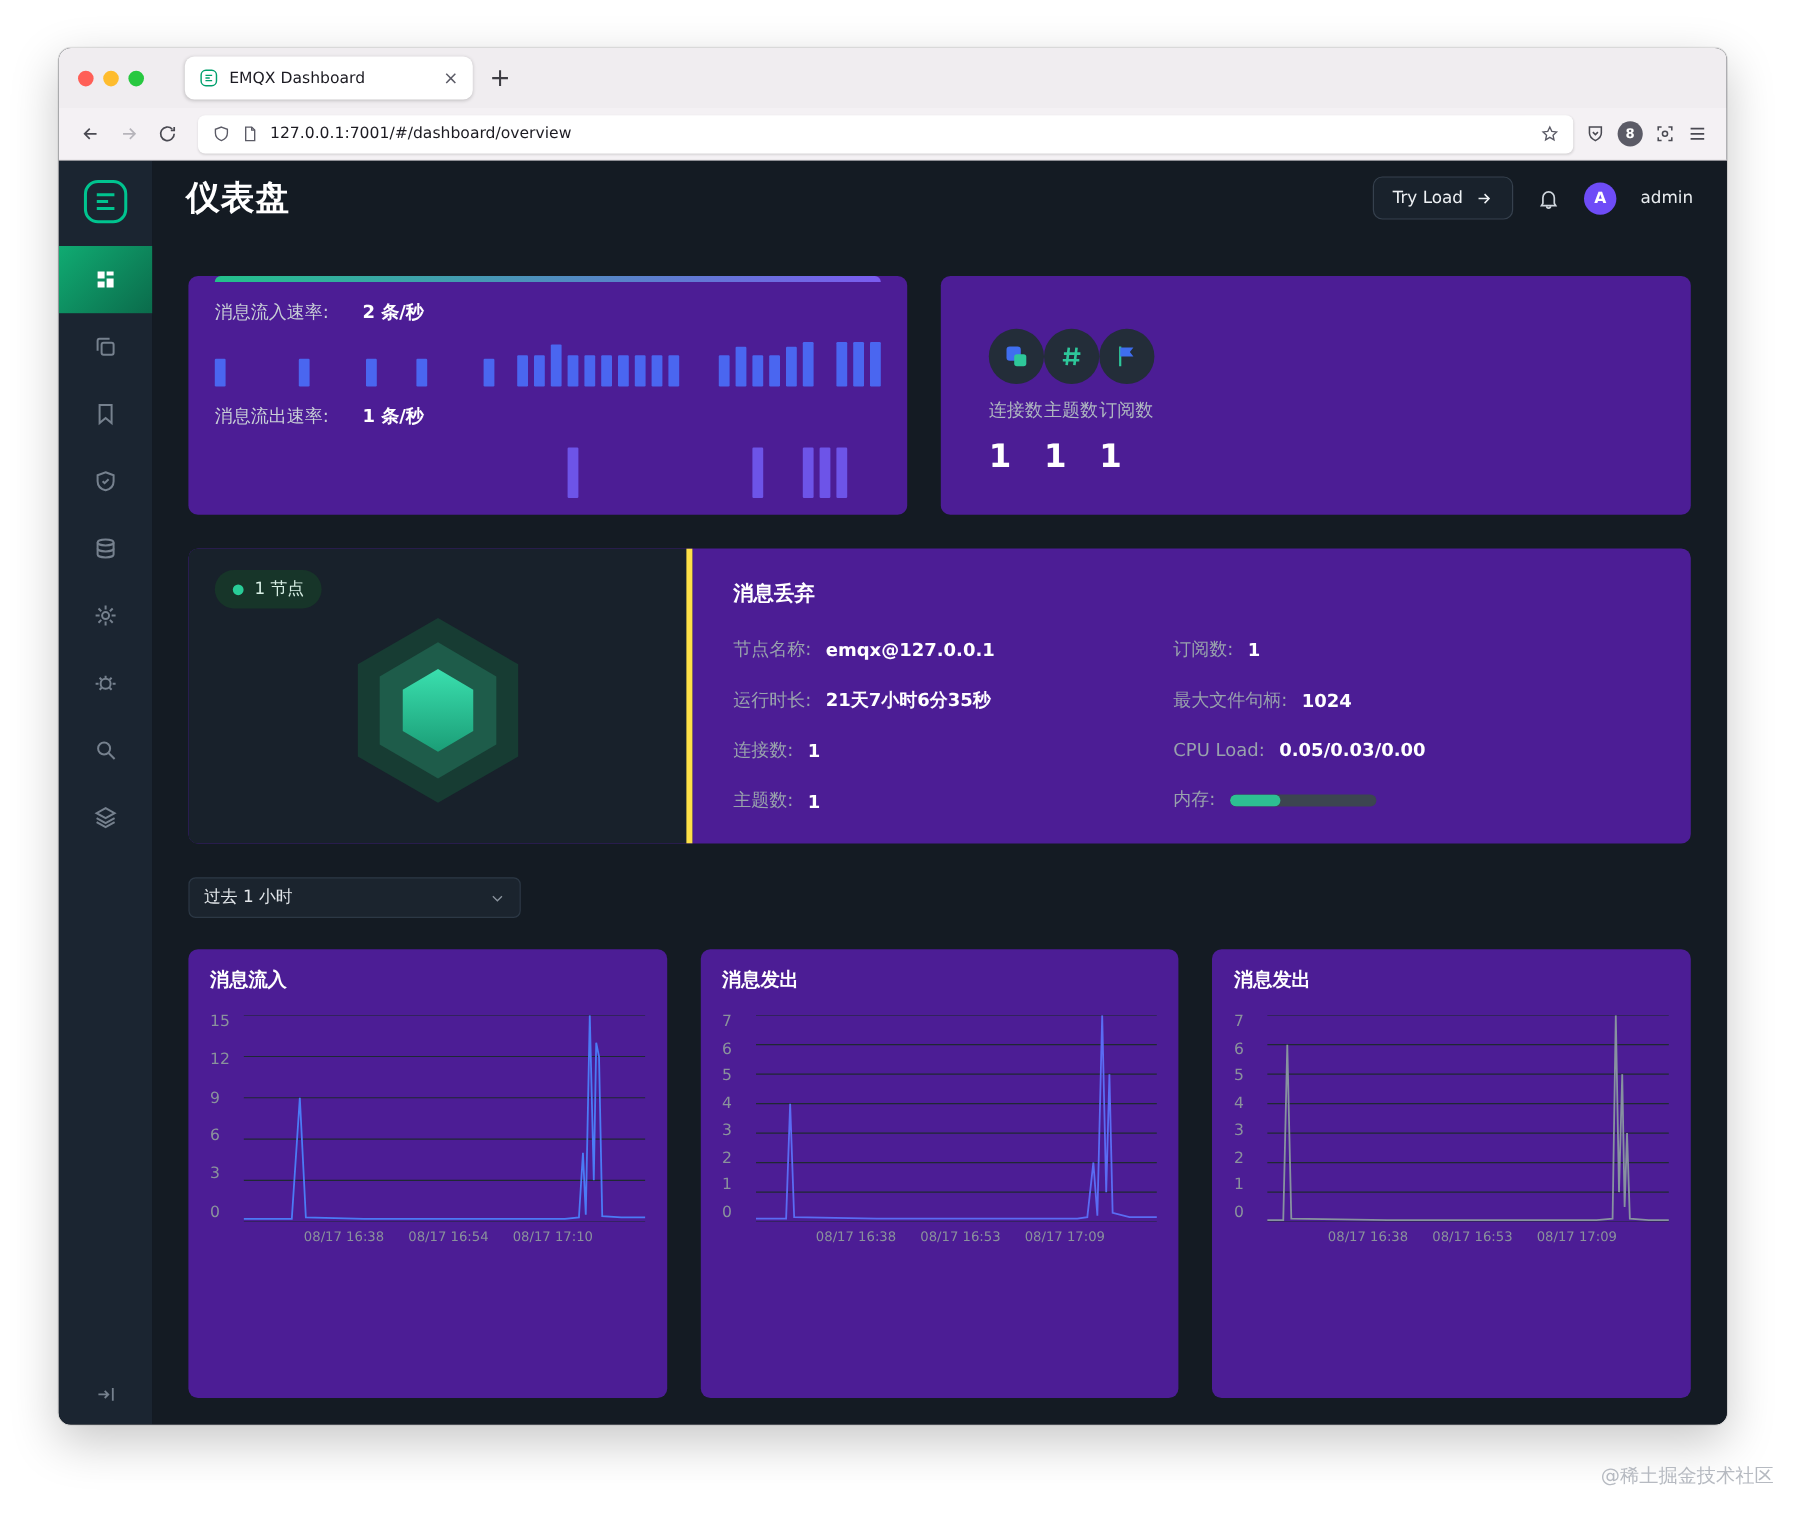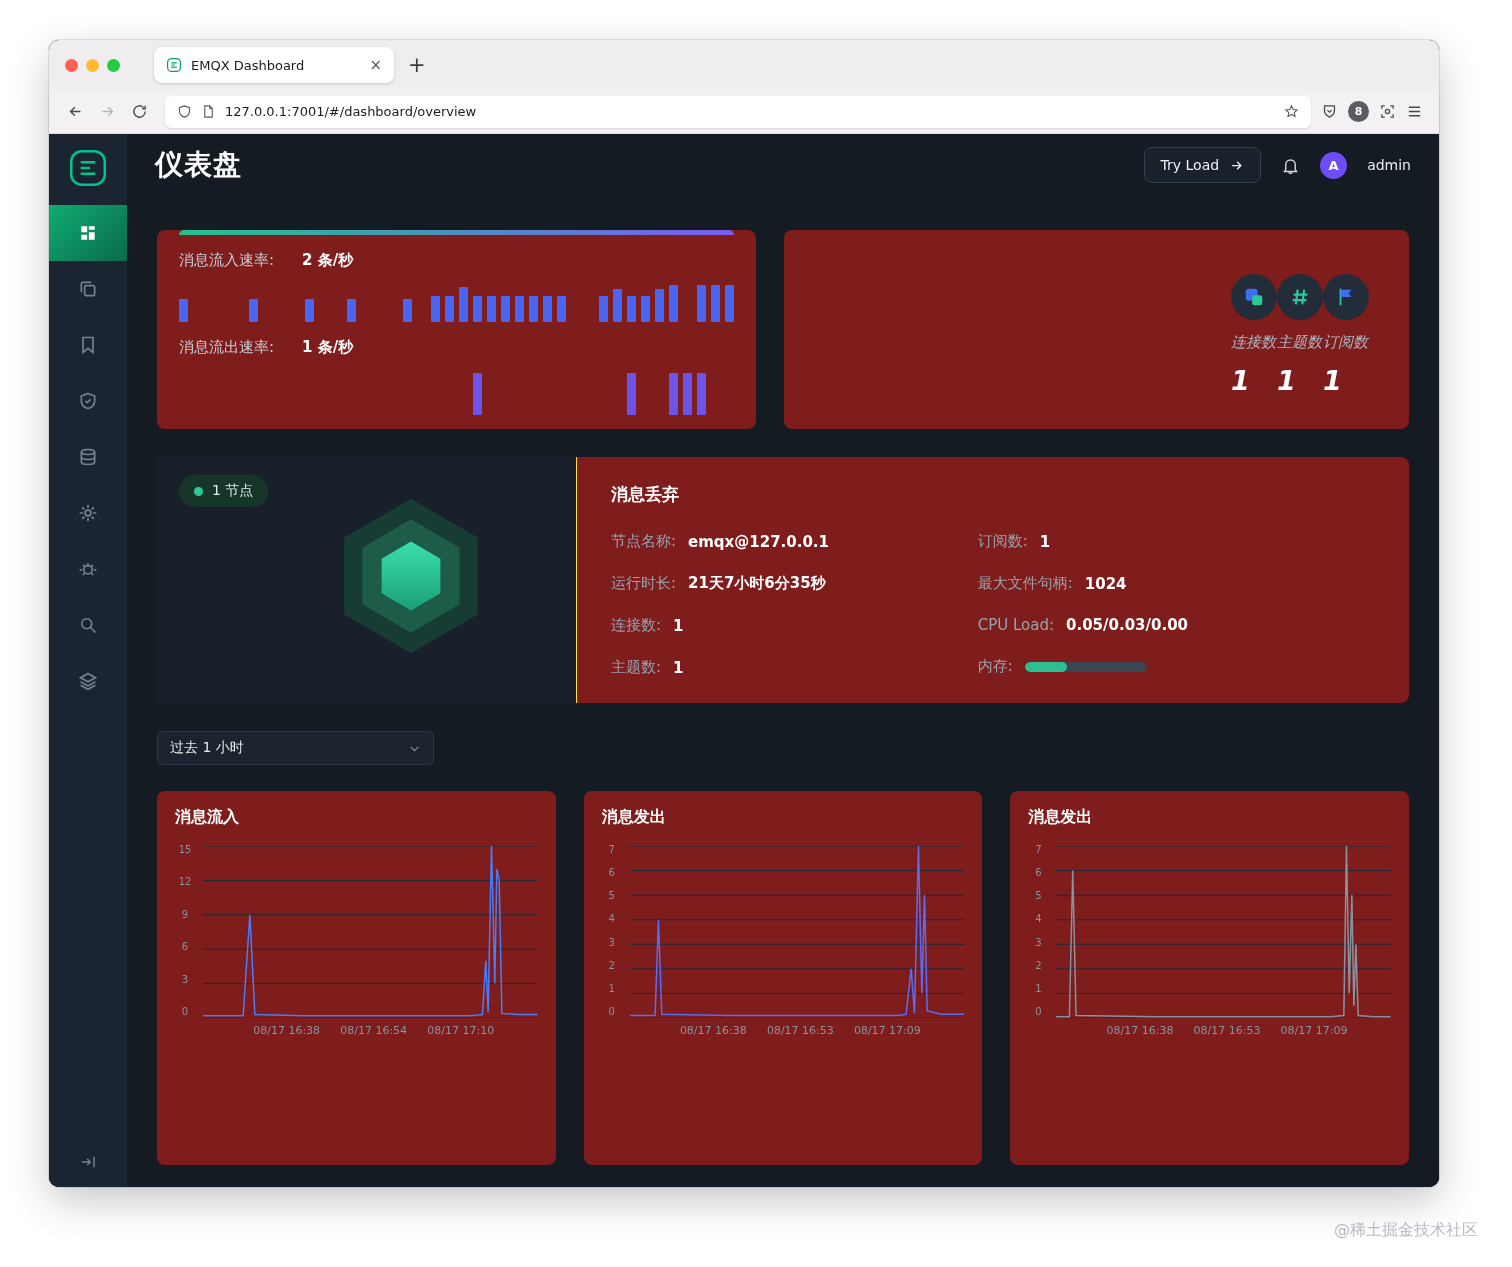--- a/index.html
+++ b/index.html
@@ -85,47 +85,47 @@
   .username{ color:#e9edf0; font-size:14px; }
 
   .tabs-row{ display:flex; gap:24px; padding:14px 28px 18px; border-bottom:1px solid #1e2731; flex:none; }
   .tab-pill{
     height:34px; padding:0 20px; display:flex; align-items:center; font-size:15px;
     color:#dfe4e9; border-radius:6px; cursor:pointer;
   }
   .tab-pill.active{ background:rgba(0,196,143,.22); color:#1bd492; }
 
   .content{ flex:1; min-height:0; padding:34px 30px 22px; display:flex; flex-direction:column; }
-  .card{ background:#7f1d1d; border-radius:8px; }
+  .card{ background:#4c1d95; border-radius:8px; }
   .gradient-top{ position:relative; }
   .gradient-top::before{
     content:""; display:block; height:5px; border-radius:8px 8px 0 0;
     background:linear-gradient(90deg,#23c18b,#7a5cf0);
   }
 
   .row1{ display:flex; gap:28px; flex:none; }
   .rate-card{ flex:1; padding:0 22px 14px; }
   .rate-label-row{ display:flex; align-items:baseline; gap:16px; font-size:15px; color:#c8cfd6; margin-top:16px; }
   .rate-value{ color:#ffffff; font-weight:600; }
   .bars-row{ display:flex; align-items:flex-end; gap:5px; }
   .bars-row.in{ height:44px; margin-top:8px; }
   .bars-row.out{ height:50px; margin-top:8px; }
   .mini-bar{ width:9px; border-radius:1px; flex:none; }
 
-  .stats-card{ flex:1; display:flex; align-items:center; justify-content:flex-end; padding:10px 40px 0;font-style:italic; }
+  .stats-card{ flex:1; display:flex; align-items:center; justify-content:flex-start; padding:10px 40px 0; }
   .stat{ display:flex; flex-direction:column; gap:13px; }
   .stat-icon{ width:46px; height:46px; border-radius:50%; background:#232d39; display:flex; align-items:center; justify-content:center; }
   .stat-icon svg{ width:22px; height:22px; }
   .stat-label{ font-size:15px; color:#aeb7c0; }
   .stat-value{ font-size:27px; color:#ffffff; font-weight:600; }
 
   .node-card{ margin-top:28px; display:flex; overflow:hidden; flex:none; }
   .node-left{
-    width:420px; background:#18212b; border-right:1px solid #fde047;
-    padding:18px 22px; display:flex; flex-direction:row; flex:none;justify-content:flex-end;
+    width:420px; background:#18212b; border-right:5px solid #fde047;
+    padding:18px 22px; display:flex; flex-direction:column; flex:none;justify-content:flex-end;
   }
   .node-badge{
     align-self:flex-start; display:flex; align-items:center; gap:9px;
     background:#173529; border-radius:16px; padding:7px 15px; color:#d8efe5; font-size:14px;
   }
   .badge-dot{ width:9px; height:9px; border-radius:50%; background:#29cc97; }
   .hexagon-wrap{ flex:1; display:flex; align-items:center; justify-content:center; padding-bottom:10px; }
   .node-right{ flex:1; padding:26px 34px; }
   .node-title{ font-size:17px; color:#ffffff; font-weight:bold; margin-bottom:26px; }
   .fields-cols{ display:flex; }
@@ -141,21 +141,21 @@
     margin-top:28px; width:277px; height:34px; background:#1b242e;
     border:1px solid #2c3845; border-radius:6px; display:flex; align-items:center;
     justify-content:space-between; padding:0 12px; color:#e2e6ea; font-size:14px; cursor:pointer; flex:none;
   }
   .time-select svg{ width:13px; height:13px; color:#8a939d; }
 
   .row3{ display:flex; gap:28px; margin-top:26px; flex:1; min-height:0; }
   .chart-card{ flex:1; padding:16px 18px 12px; display:flex; flex-direction:column; }
   .chart-title{ font-size:16px; font-weight:bold; color:#ffffff; margin-bottom:18px; }
   .chart-body{ display:flex; height:172px; flex:none; }
-  .y-axis{ width:28px; display:flex; flex-direction:column; justify-content:space-between; text-align:center; padding-right:8px; font-size:10px; color:#8a929c; }
+  .y-axis{ width:28px; display:flex; flex-direction:column; justify-content:space-between; text-align:left; padding-right:8px; font-size:13px; color:#8a929c; }
   .y-tick{ line-height:1; transform:translateY(-1px); }
   .plot{ flex:1; position:relative; }
   .plot svg{ position:absolute; inset:0; width:100%; height:100%; }
   .x-axis{ height:20px; position:relative; margin-left:28px; font-size:11px; color:#8a929c; }
   .x-label{ position:absolute; top:6px; transform:translateX(-50%); white-space:nowrap; }
 
   .watermark{
     position:absolute; right:34px; bottom:26px; font-size:16px; color:#b6bac1;
   }
 </style>

